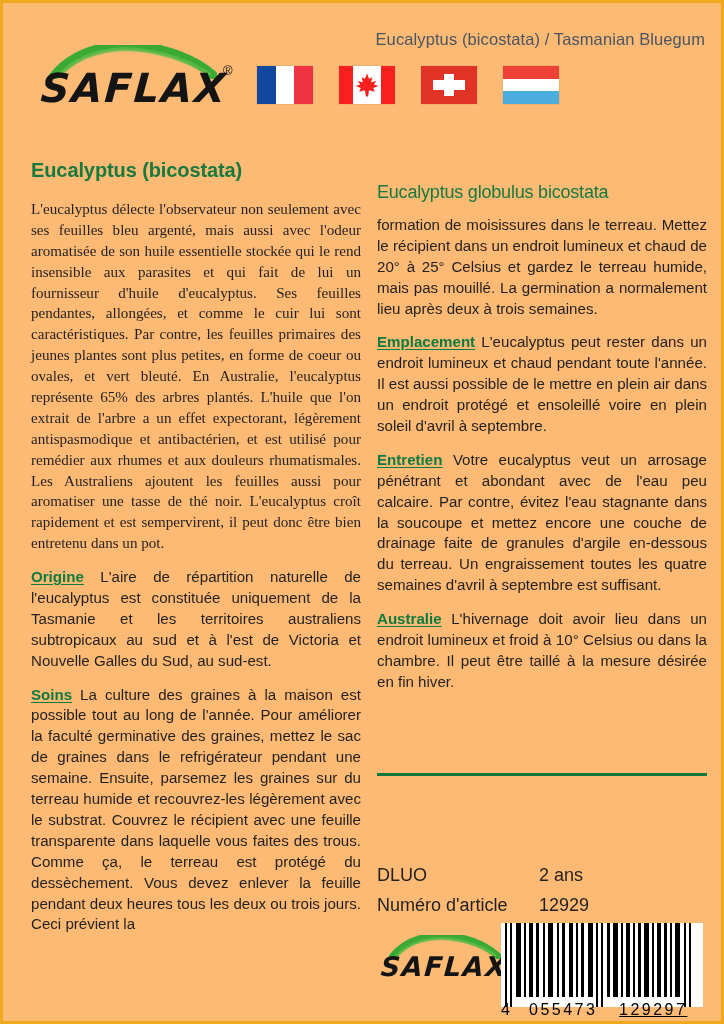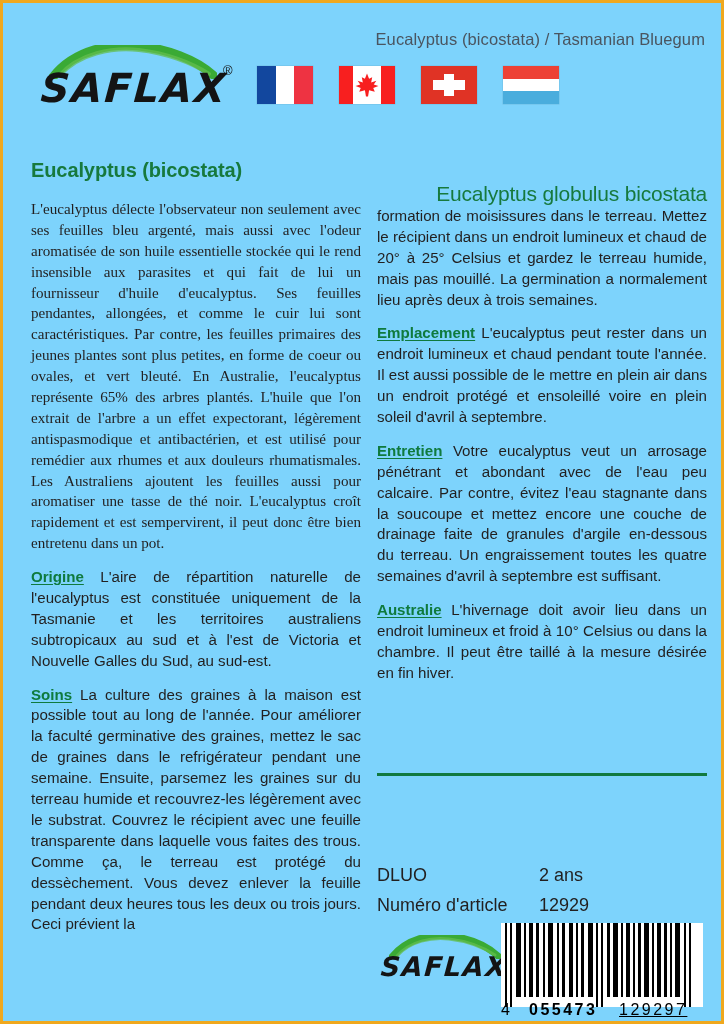--- a/index.html
+++ b/index.html
@@ -8,21 +8,21 @@
     background: #ffffff;
   }
   body {
     font-family: "Liberation Sans", sans-serif;
   }
   .packet {
     position: relative;
     width: 724px;
     height: 1024px;
     box-sizing: border-box;
-    background: #7dd3fc;
+    background: #fdba74;
     border: 3px solid #f0a81e;
     overflow: hidden;
   }
 
   
   .header {
     position: relative;
     height: 122px;
   }
   .header-title {
@@ -129,38 +129,38 @@
   h1.plant-title {
     margin: 34px 0 0 0;
     font-size: 20px;
     font-weight: 700;
     color: #17793d;
     letter-spacing: -0.1px;
   }
   h2.sci-title {
     margin: 0;
     padding-top: 57px;
-    font-size: 21px;
+    font-size: 18px;
     font-weight: 400;
     color: #17793d;
-    text-align: right;
+    text-align: left;
     letter-spacing: -0.2px;
   }
 
   p.body-text {
     margin: 0;
     font-size: 15.1px;
     line-height: 1.385;
     color: #221f1f;
     text-align: justify;
     text-justify: inter-word;
     hyphens: manual;
   }
   .col-left p.body-text.first { margin-top: 17px; font-family: Liberation Serif, serif; }
-  .col-right p.body-text.first { margin-top: 0; }
+  .col-right p.body-text.first { margin-top: 12px; }
   p.body-text + p.body-text { margin-top: 13px; }
 
   .sec-head {
     font-weight: 700;
     color: #0f7a3d;
     text-decoration: underline;
     text-underline-offset: 2px;
   }
 
   
@@ -227,21 +227,21 @@
     left: 498px;
     top: 876px;
     width: 206px;
     height: 20px;
     font-family: "Liberation Sans", sans-serif;
     font-size: 16px;
     color: #000;
   }
   .bc-digits span { position: absolute; top: 0; }
   .bc-lead  { left: 0px; }
-  .bc-left  { left: 28px; letter-spacing: 2.5px; font-weight: bold; }
+  .bc-left  { left: 28px; letter-spacing: 2.5px; }
   .bc-right { left: 118px; letter-spacing: 2.5px; text-decoration: underline; }
 </style>
 </head>
 <body>
 
 <div class="packet">
 
   <div class="header">
 
     <div class="header-title">Eucalyptus (bicostata) / Tasmanian Bluegum</div>

